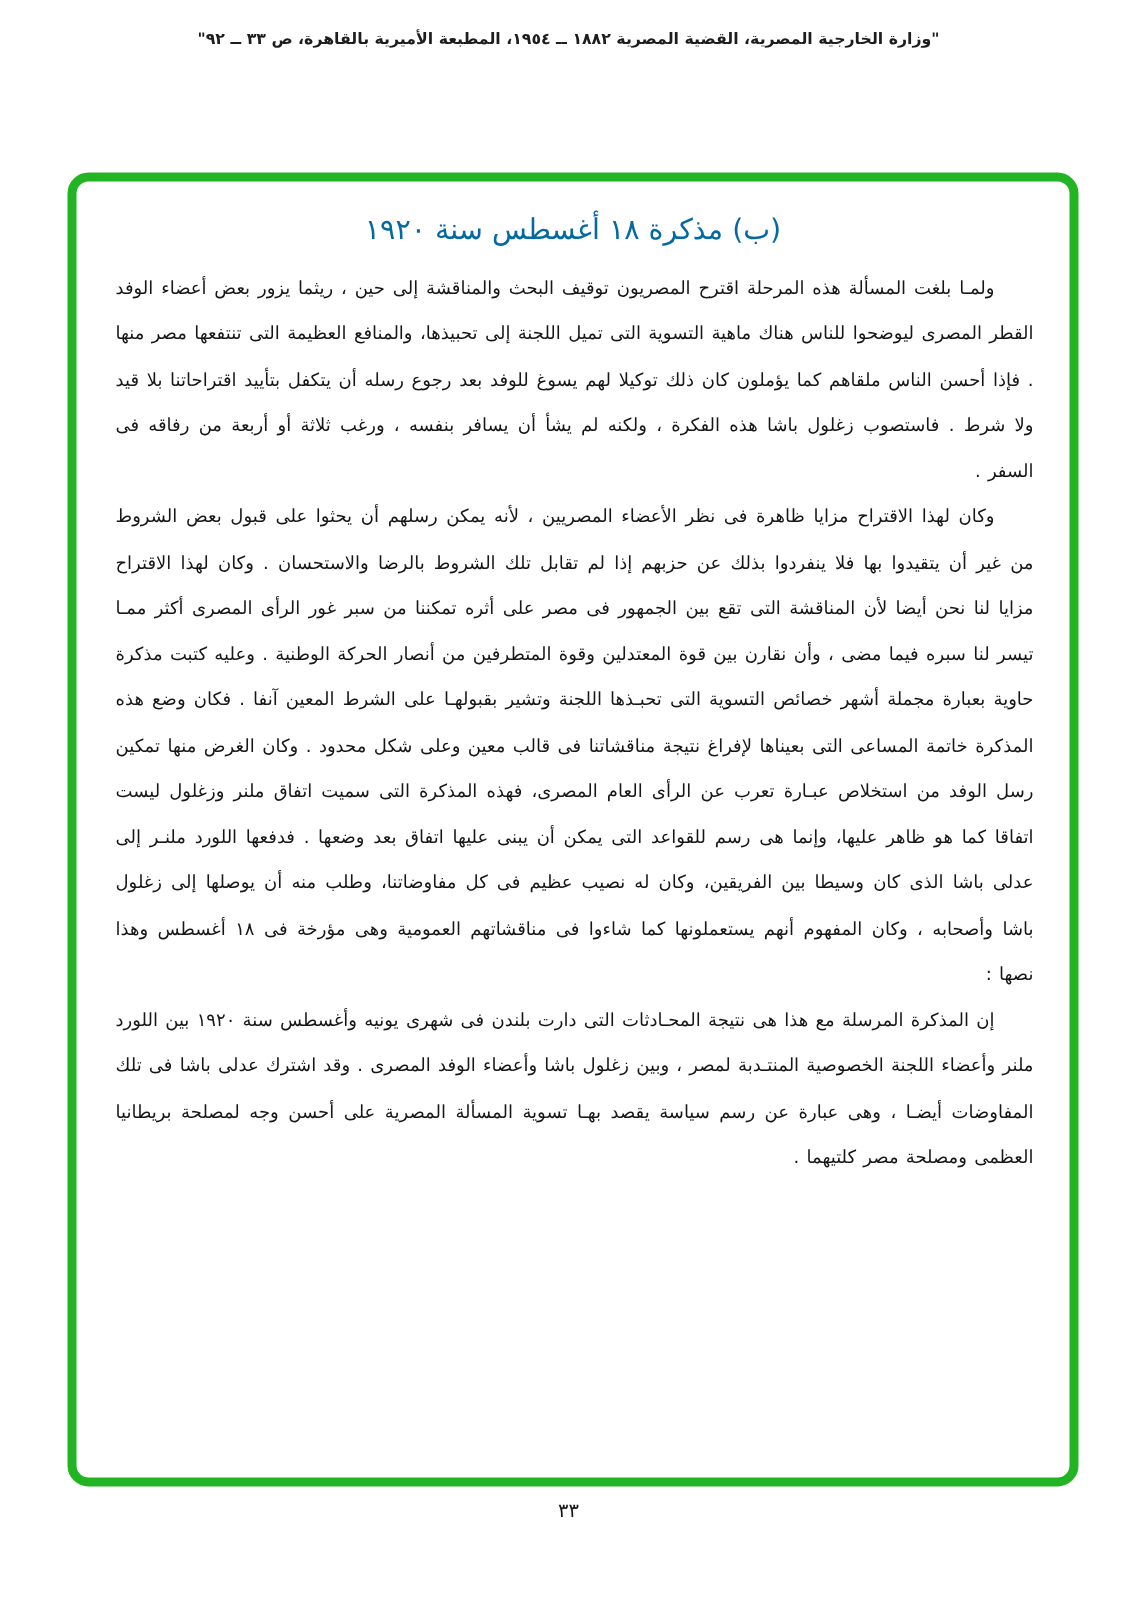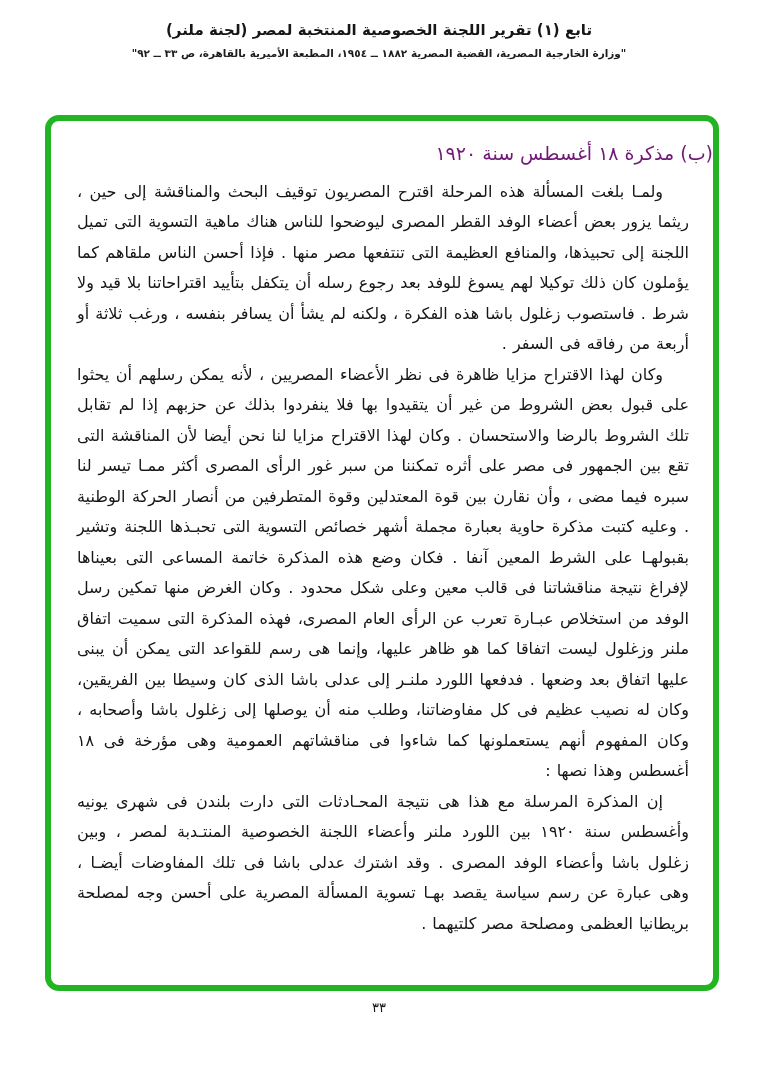--- a/index.html
+++ b/index.html
@@ -45,31 +45,32 @@
     top: 115px;
     width: 674px;
     height: 876px;
     box-sizing: border-box;
     border: 6px solid #22b422;
     border-radius: 14px;
     background: #ffffff;
   }
   .doc-title {
     margin-top: 21px;
+    text-align: center;
     direction: rtl;
     font-size: 19px;
     font-weight: 500;
-    color: #701a75;
+    color: #0369a1;
   }
   .doc-body {
     direction: rtl;
     padding: 0 24px 0 26px;
   }
   .doc-body p {
-    font-size: 16px;
+    font-size: 12px;
     line-height: 30.5px;
     text-align: justify;
     text-align-last: right;
     text-indent: 26px;
     margin: 0;
     word-spacing: 1px;
   }
   .para-1 { margin-top: 22px; }
   .para-2 { margin-top: 17px; }
   .para-3 { margin-top: 29px; }
@@ -81,21 +82,20 @@
     text-align: center;
     font-size: 13px;
     font-weight: normal;
     direction: rtl;
   }
 </style>
 </head>
 <body>
 
 <header class="page-header">
-  <div class="header-line-2">تابع (١) تقرير اللجنة الخصوصية المنتخبة لمصر (لجنة ملنر)</div>
   <div class="header-line-3">"وزارة الخارجية المصرية، القضية المصرية ١٨٨٢ ــ ١٩٥٤، المطبعة الأميرية بالقاهرة، ص ٣٣ ــ ٩٢"</div>
 </header>
 
 <section class="green-box">
   <h1 class="doc-title">(ب) مذكرة ١٨ أغسطس سنة ١٩٢٠</h1>
   <div class="doc-body">
     <p class="para-1">ولمـا بلغت المسألة هذه المرحلة اقترح المصريون توقيف البحث والمناقشة إلى حين ، ريثما يزور بعض أعضاء الوفد القطر المصرى ليوضحوا للناس هناك ماهية التسوية التى تميل اللجنة إلى تحبيذها، والمنافع العظيمة التى تنتفعها مصر منها . فإذا أحسن الناس ملقاهم كما يؤملون كان ذلك توكيلا لهم يسوغ للوفد بعد رجوع رسله أن يتكفل بتأييد اقتراحاتنا بلا قيد ولا شرط . فاستصوب زغلول باشا هذه الفكرة ، ولكنه لم يشأ أن يسافر بنفسه ، ورغب ثلاثة أو أربعة من رفاقه فى السفر .</p>
     <p class="para-2">وكان لهذا الاقتراح مزايا ظاهرة فى نظر الأعضاء المصريين ، لأنه يمكن رسلهم أن يحثوا على قبول بعض الشروط من غير أن يتقيدوا بها فلا ينفردوا بذلك عن حزبهم إذا لم تقابل تلك الشروط بالرضا والاستحسان . وكان لهذا الاقتراح مزايا لنا نحن أيضا لأن المناقشة التى تقع بين الجمهور فى مصر على أثره تمكننا من سبر غور الرأى المصرى أكثر ممـا تيسر لنا سبره فيما مضى ، وأن نقارن بين قوة المعتدلين وقوة المتطرفين من أنصار الحركة الوطنية . وعليه كتبت مذكرة حاوية بعبارة مجملة أشهر خصائص التسوية التى تحبـذها اللجنة وتشير بقبولهـا على الشرط المعين آنفا . فكان وضع هذه المذكرة خاتمة المساعى التى بعيناها لإفراغ نتيجة مناقشاتنا فى قالب معين وعلى شكل محدود . وكان الغرض منها تمكين رسل الوفد من استخلاص عبـارة تعرب عن الرأى العام المصرى، فهذه المذكرة التى سميت اتفاق ملنر وزغلول ليست اتفاقا كما هو ظاهر عليها، وإنما هى رسم للقواعد التى يمكن أن يبنى عليها اتفاق بعد وضعها . فدفعها اللورد ملنـر إلى عدلى باشا الذى كان وسيطا بين الفريقين، وكان له نصيب عظيم فى كل مفاوضاتنا، وطلب منه أن يوصلها إلى زغلول باشا وأصحابه ، وكان المفهوم أنهم يستعملونها كما شاءوا فى مناقشاتهم العمومية وهى مؤرخة فى ١٨ أغسطس وهذا نصها :</p>
     <p class="para-3">إن المذكرة المرسلة مع هذا هى نتيجة المحـادثات التى دارت بلندن فى شهرى يونيه وأغسطس سنة ١٩٢٠ بين اللورد ملنر وأعضاء اللجنة الخصوصية المنتـدبة لمصر ، وبين زغلول باشا وأعضاء الوفد المصرى . وقد اشترك عدلى باشا فى تلك المفاوضات أيضـا ، وهى عبارة عن رسم سياسة يقصد بهـا تسوية المسألة المصرية على أحسن وجه لمصلحة بريطانيا العظمى ومصلحة مصر كلتيهما .</p>
   </div>

